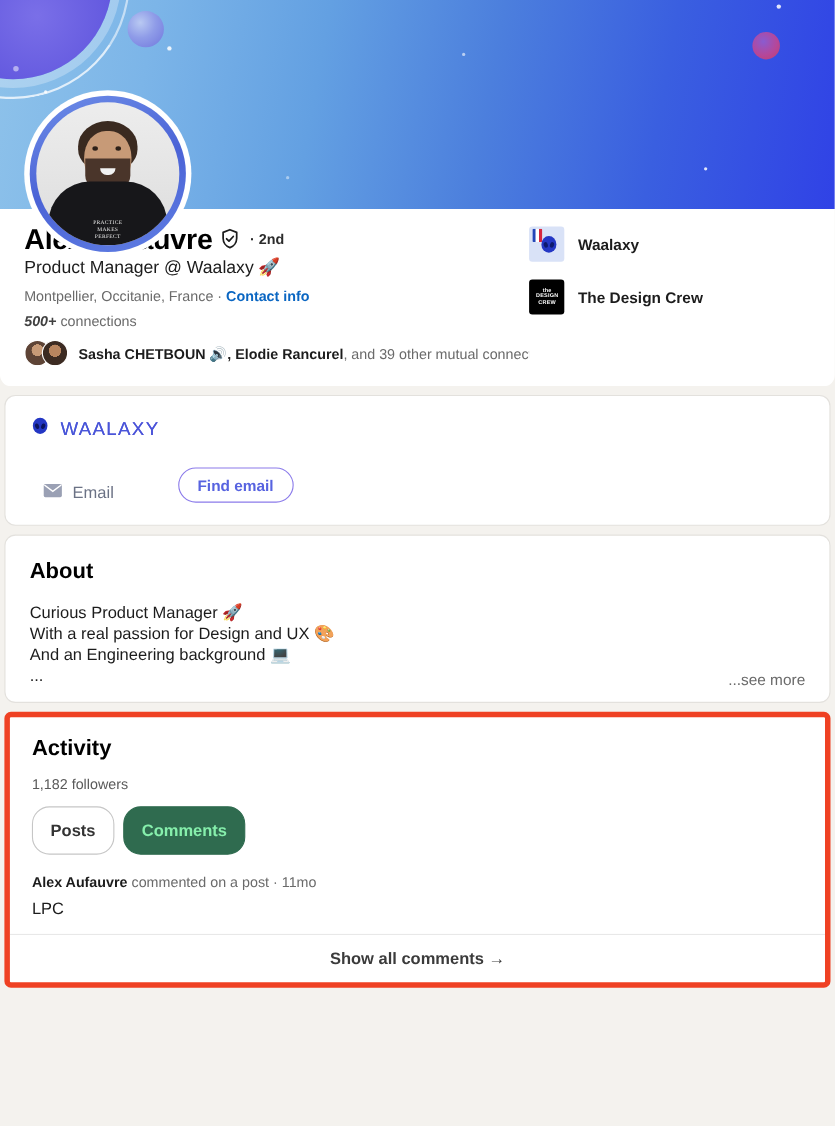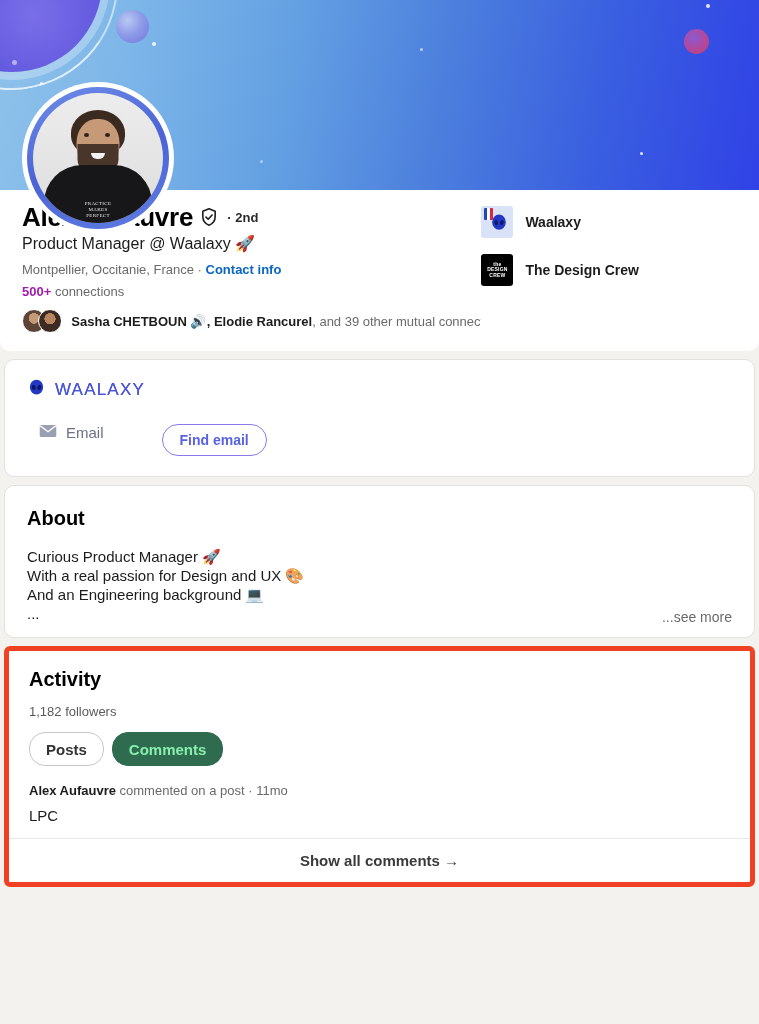--- a/index.html
+++ b/index.html
@@ -222,21 +222,21 @@
     color: #0a66c2;
     font-weight: bold;
     cursor: pointer;
   }
   .connections {
     font-size: 13px;
     color: #6a6a6a;
     margin-top: 5px;
     line-height: 17px;
   }
-  .connections b { color: #a21caf; }
+  .connections b { color: #404040; font-style: italic; }
 
   .mutuals {
     display: flex;
     align-items: center;
     gap: 8px;
     margin-top: 9px;
   }
   .mutual-avatars { position: relative; width: 44px; height: 24px; }
   .m-av {
     position: absolute;
@@ -352,21 +352,21 @@
     font-size: 17px;
     font-weight: 500;
     letter-spacing: 1.2px;
     background: linear-gradient(90deg, #3b5bdb 0%, #5b4be0 100%);
     -webkit-background-clip: text;
     background-clip: text;
     color: #4a55d8;
   }
   .wx-body {
     display: flex;
-    align-items: flex-start;
+    align-items: flex-end;
     gap: 58px;
     margin-top: 23px;
     padding-left: 12px;
   }
   .wx-email-label {
     display: flex;
     align-items: center;
     gap: 9px;
     font-size: 15px;
     color: #6b7285;
@@ -424,21 +424,21 @@
     color: #5a5a5a;
     margin-top: 12px;
     line-height: 17px;
   }
   .filter-row {
     display: flex;
     gap: 8px;
     margin-top: 12px;
   }
   .chip {
-    height: 34px;
+    height: 44px;
     padding: 16px 16px;
     border-radius: 16px;
     font-size: 15px;
     font-weight: bold;
     display: inline-flex;
     align-items: center;
     cursor: pointer;
     font-family: "Liberation Sans", sans-serif;
   }
   .chip-off {

